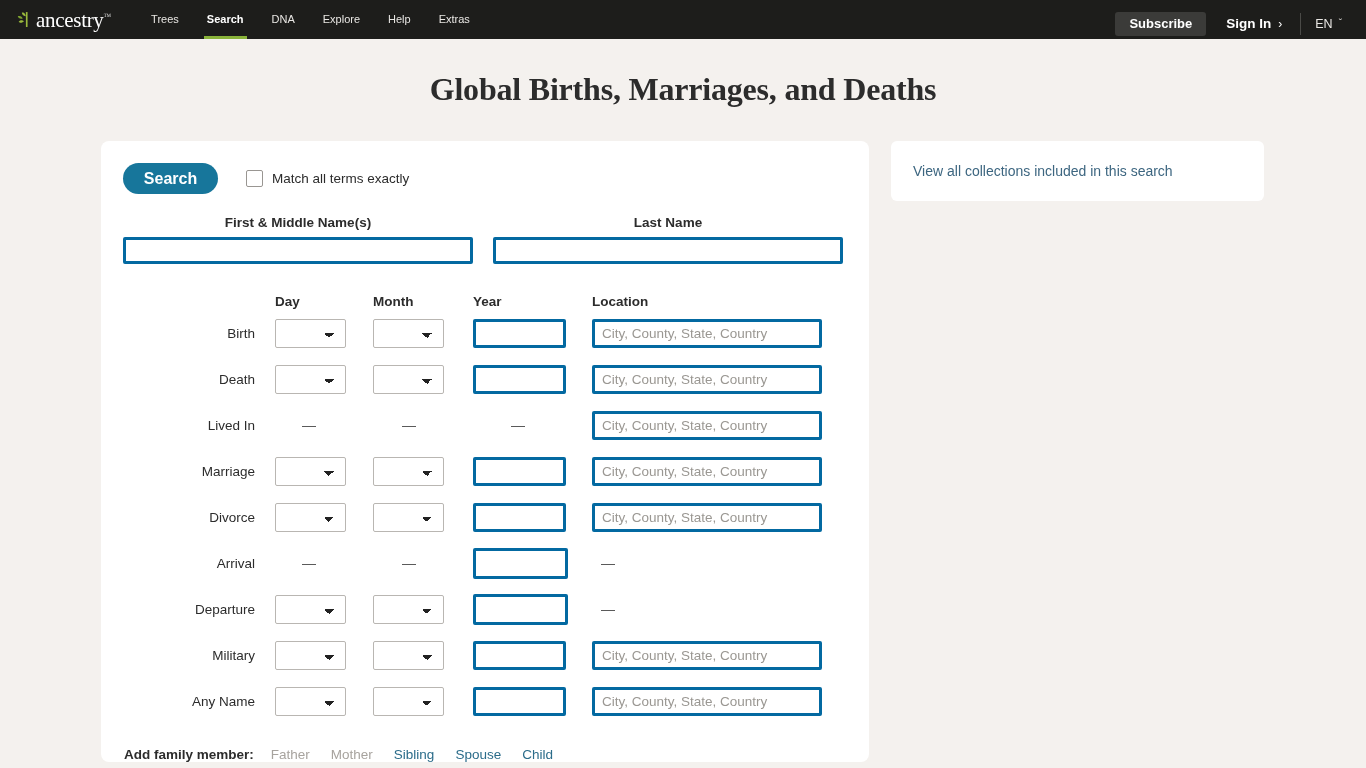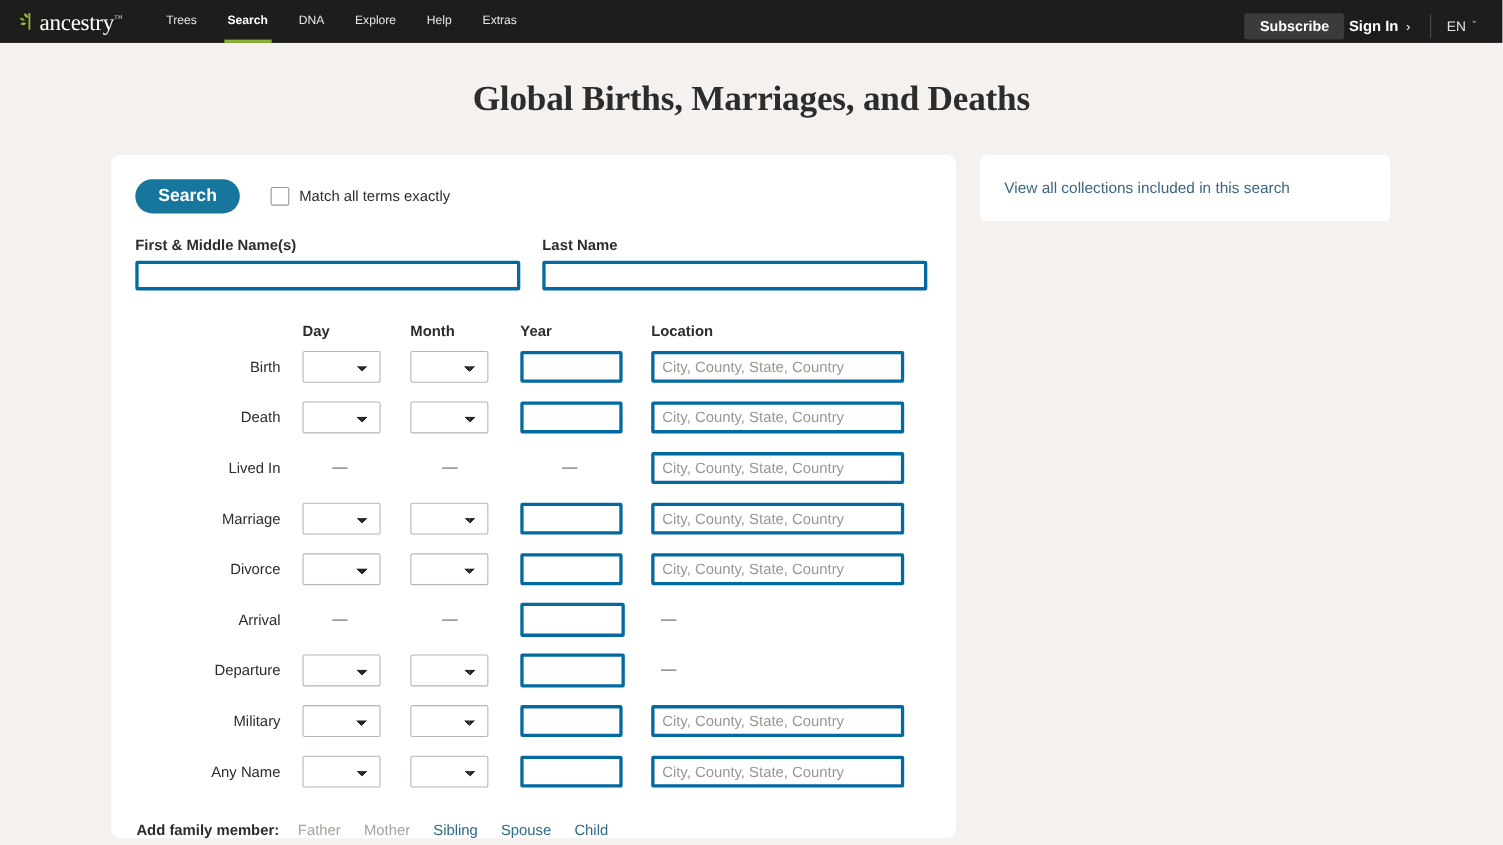--- a/index.html
+++ b/index.html
@@ -70,21 +70,21 @@
     border-radius: 3px;
     height: 24px;
     padding: 0 14px;
     cursor: pointer;
     font-family: "Liberation Sans", sans-serif;
   }
   .signin {
     color: #ffffff;
     font-size: 13.5px;
     font-weight: bold;
-    margin-left: 4px;
+    margin-left: 20px;
     display: flex;
     align-items: center;
     cursor: pointer;
   }
   .signin .chev { margin-left: 7px; font-size: 12px; font-weight: normal; }
   .nav-divider { width: 1px; height: 22px; background: #4a4a47; margin: 0 14px 0 18px; }
   .langsel { color: #e9e7e4; font-size: 12.5px; display: flex; align-items: center; cursor: pointer; }
   .langsel .caret { margin-left: 6px; font-size: 10px; }
 
   
@@ -146,21 +146,21 @@
     width: 17px; height: 17px;
     border: 1px solid #999692;
     border-radius: 2px;
     background: #fff;
     display: inline-block;
   }
   .match-label { font-size: 13.5px; color: #2c2c2c; margin-left: 9px; }
 
   
   .name-row { display: flex; margin-top: 21px; }
-  .name-col { display: flex; flex-direction: column; }
+  .name-col { display: flex; flex-direction: column; align-items: center; }
   .name-col.first { width: 354px; }
   .name-col.last { width: 354px; margin-left: 20px; }
   .fld-label { font-size: 13.5px; font-weight: bold; color: #2c2c2c; margin-bottom: 7px; }
   .text-input {
     height: 27px;
     border: 3px solid #0369a1;
     border-radius: 2px;
     background: #fff;
     padding: 0 7px;
     font-size: 13.5px;

